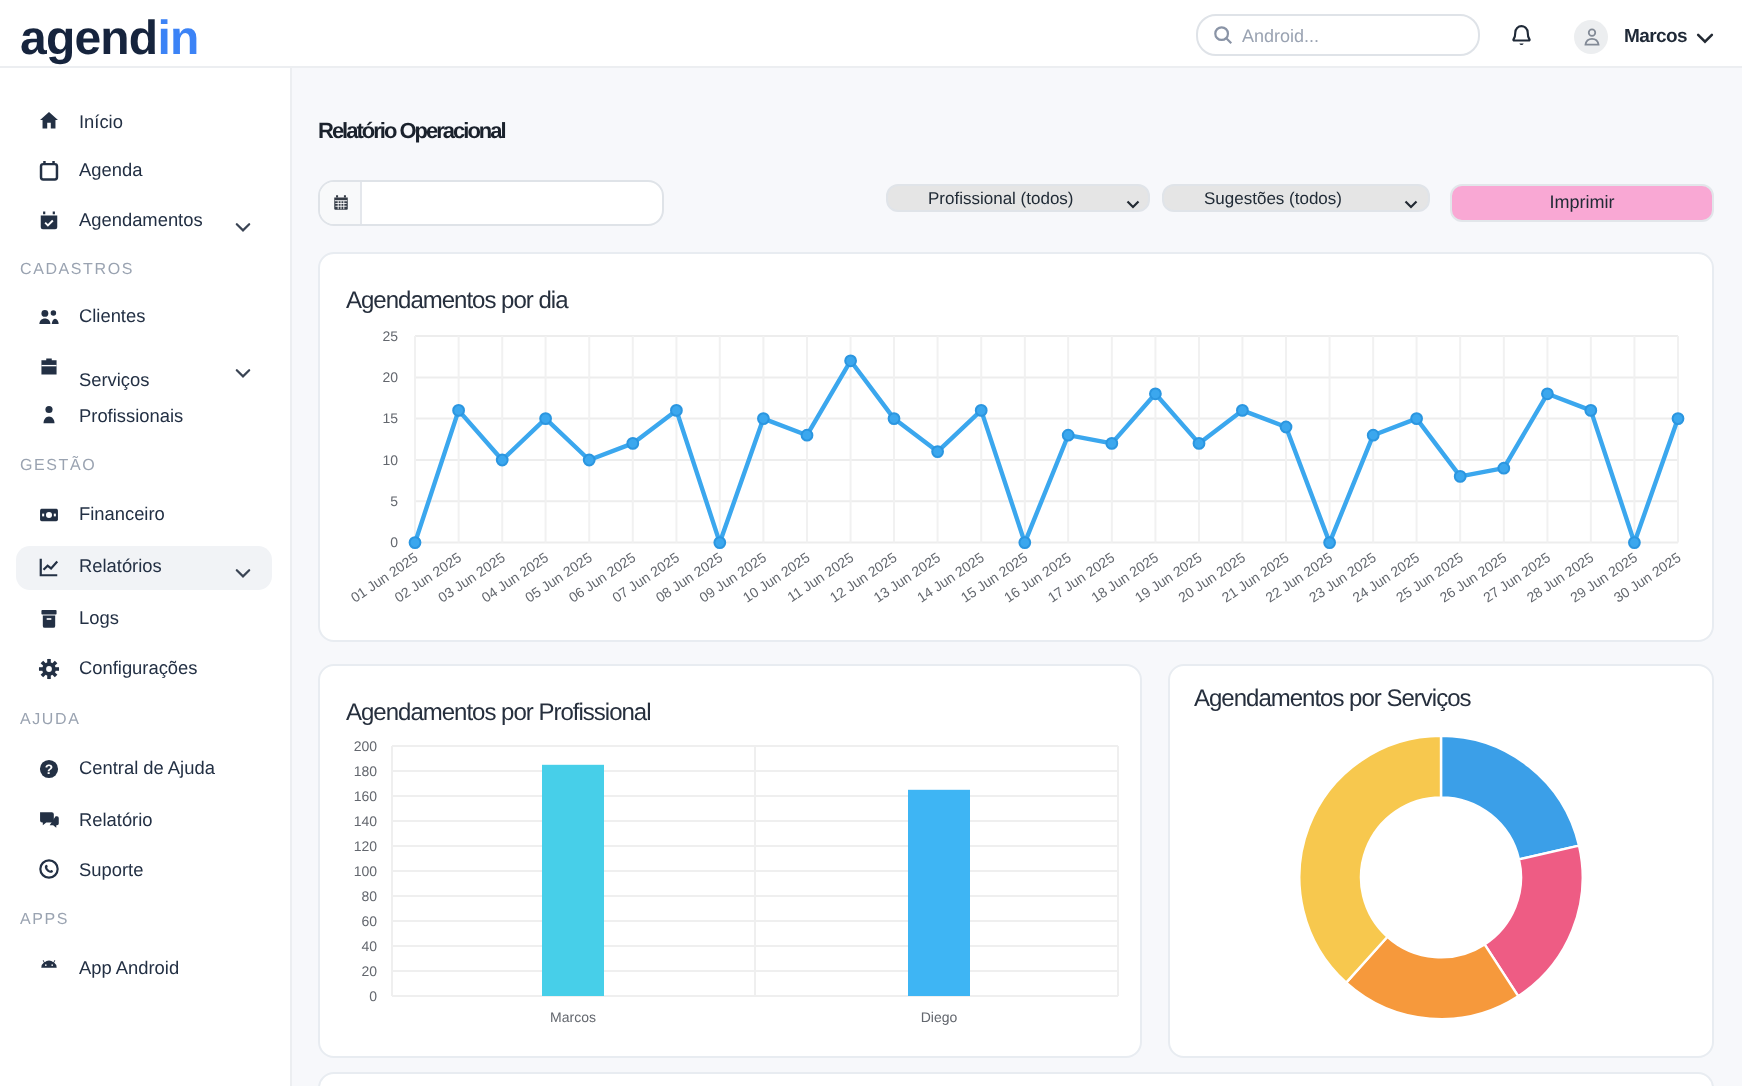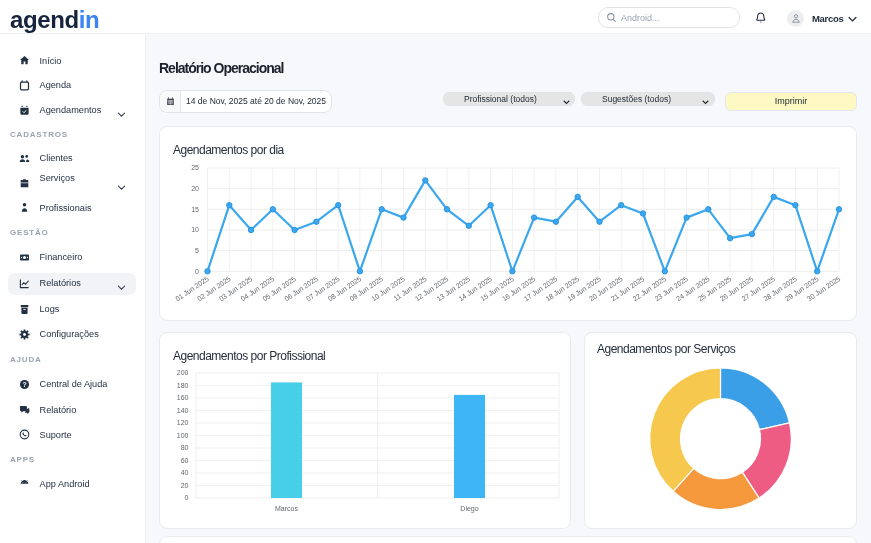--- a/index.html
+++ b/index.html
@@ -1,17 +1,17 @@
 <!DOCTYPE html>
 <html><head><meta charset="utf-8"><style>
 *{margin:0;padding:0;box-sizing:border-box}
 html,body{width:871px;height:543px;overflow:hidden}
 body{position:relative;font-family:"Liberation Sans",sans-serif;background:#f7f8fb;-webkit-font-smoothing:antialiased}
 .abs{position:absolute}
-.shead{font-size:8px;font-weight:700;color:#9aa3b1;letter-spacing:.8px}
+.shead{font-size:8px;font-weight:400;color:#9aa3b1;letter-spacing:.8px}
 .slab{font-size:9.2px;font-weight:500;color:#233044}
 .ctitle{font-size:12px;font-weight:400;letter-spacing:-0.5px;color:#262f3d}
 .sel{background:#e5e5e5;border:1px solid #e0e4e9;border-radius:6px;height:14px;font-size:8.5px;color:#212b36;display:flex;align-items:center;padding-left:20px}
 </style></head>
 <body>
 
 <div class="abs" style="left:0;top:0;width:871px;height:34px;background:#fff;border-bottom:1px solid #eceef1"></div>
 <div class="abs" style="left:10px;top:6px;font-size:24px;font-weight:700;letter-spacing:-.4px;color:#16243d">agend<span style="color:#3c83f6">in</span></div>
 <div class="abs" style="left:598px;top:7px;width:142px;height:21px;background:#fff;border:1px solid #dfe3e8;border-radius:10px"></div>
 <svg class="abs" style="left:606px;top:12px" width="11" height="11" viewBox="0 0 16 16">
@@ -58,21 +58,21 @@
     <circle cx="5" cy="5.4" r="2.5" fill="#233044"></circle>
     <circle cx="11.2" cy="5" r="2" fill="#233044"></circle>
     <path d="M1 13c0-2.5 1.8-4 4-4s4 1.5 4 4Z" fill="#233044"></path>
     <path d="M10 13c.2-2 1-3.4 2.4-3.7 1.5.3 2.6 1.7 2.6 3.7Z" fill="#233044"></path>
   </svg>
 <div class="abs slab" style="left:39.5px;top:153.1px">Clientes</div>
 <svg class="abs" style="left:19px;top:177.5px" width="11" height="11" viewBox="0 0 16 16">
     <path d="M6 3V1.8h4V3h3.5v10.5h-11V3Z" fill="#233044"></path>
     <path d="M2.5 7h11" stroke="#fff" stroke-width="1"></path>
   </svg>
-<div class="abs slab" style="left:39.5px;top:173px">Serviços</div>
+<div class="abs slab" style="left:39.5px;top:185px">Serviços</div>
 <div class="abs" style="left:117px;top:178.0px"><svg width="9" height="9" viewBox="0 0 16 16">
       <path d="M2.5 5.5 8 11l5.5-5.5" stroke="#3a4454" stroke-width="2" fill="none" stroke-linecap="round"></path>
     </svg></div>
 <svg class="abs" style="left:19px;top:202.2px" width="11" height="11" viewBox="0 0 16 16">
     <circle cx="8" cy="4" r="2.6" fill="#233044"></circle>
     <path d="M4 14c0-3 1.8-5 4-5s4 2 4 5Z" fill="#233044"></path>
   </svg>
 <div class="abs slab" style="left:39.5px;top:202.6px">Profissionais</div>
 <div class="abs shead" style="left:10px;top:227.7px">GESTÃO</div>
 <svg class="abs" style="left:19px;top:252.0px" width="11" height="11" viewBox="0 0 16 16">
@@ -128,43 +128,42 @@
   </svg>
 <div class="abs slab" style="left:39.5px;top:429.5px">Suporte</div>
 <div class="abs shead" style="left:10px;top:455.0px">APPS</div>
 <svg class="abs" style="left:19px;top:478.5px" width="11" height="11" viewBox="0 0 16 16">
     <path d="M4.3 3.2 3.4 1.8l.5-.3.9 1.5a4.8 4.8 0 0 1 6.4 0l.9-1.5.5.3-.9 1.4A4.6 4.6 0 0 1 13.6 7H2.4a4.6 4.6 0 0 1 1.9-3.8Z" fill="#233044"></path>
     <circle cx="5.7" cy="5.2" r=".6" fill="#fff"></circle>
     <circle cx="10.3" cy="5.2" r=".6" fill="#fff"></circle>
   </svg>
 <div class="abs slab" style="left:39.5px;top:478.9px">App Android</div>
 
-<div class="abs" style="left:159px;top:60px;font-size:14px;font-weight:700;letter-spacing:-1px;color:#1a212c">Relatório Operacional</div>
+<div class="abs" style="left:159px;top:60px;font-size:11px;font-weight:700;letter-spacing:-1px;color:#1a212c">Relatório Operacional</div>
 
 <div class="abs" style="left:159px;top:90px;width:173px;height:22.6px;background:#fff;border:1px solid #dfe3e8;border-radius:8px;display:flex;align-items:stretch">
   <div style="width:21px;background:#f8f9fa;border-right:1px solid #e4e7ec;border-radius:7px 0 0 7px;display:flex;align-items:center;justify-content:center">
   <svg width="9" height="9" viewBox="0 0 16 16">
         <path d="M4.5 1v2M11.5 1v2" stroke="#343b46" stroke-width="1.8"></path>
         <path d="M2 3h12v10a1 1 0 0 1-1 1H3a1 1 0 0 1-1-1Z" fill="#343b46"></path>
         <path d="M2.5 6h11" stroke="#fff" stroke-width=".9"></path>
         <path d="M5.5 6v7.5M8 6v7.5M10.5 6v7.5" stroke="#fff" stroke-width=".8"></path>
         <path d="M3 8.4h10M3 10.9h10" stroke="#fff" stroke-width=".8"></path>
       </svg>
   </div>
-  <div style="display:flex;align-items:center;padding-left:5px;font-size:8.5px;font-weight:500;color:#212b36;white-space:nowrap">14 de Nov, 2025 até 20 de Nov, 2025</div>
 </div>
 <div class="abs sel" style="left:443px;top:91.5px;width:132px">Profissional (todos)</div>
 <svg class="abs" style="left:562px;top:98px" width="9" height="8" viewBox="0 0 16 16">
     <path d="M2.5 5.5 8 11l5.5-5.5" stroke="#232a33" stroke-width="2.2" fill="none"></path>
   </svg>
 <div class="abs sel" style="left:581px;top:91.5px;width:134px">Sugestões (todos)</div>
 <svg class="abs" style="left:701px;top:98px" width="9" height="8" viewBox="0 0 16 16">
     <path d="M2.5 5.5 8 11l5.5-5.5" stroke="#232a33" stroke-width="2.2" fill="none"></path>
   </svg>
-<div class="abs" style="left:725px;top:91.5px;width:132px;height:19.5px;background:#fef9c3;border:1px solid #e2e6ea;border-radius:6px;display:flex;align-items:center;justify-content:center;font-size:9px;color:#212b36">Imprimir</div>
+<div class="abs" style="left:725px;top:91.5px;width:132px;height:19.5px;background:#f9a8d4;border:1px solid #e2e6ea;border-radius:6px;display:flex;align-items:center;justify-content:center;font-size:9px;color:#212b36">Imprimir</div>
 
 <div class="abs" style="left:159px;top:126px;width:698px;height:195px;background:#fff;border:1px solid #e8ecf1;border-radius:8px"></div>
 <div class="abs ctitle" style="left:173px;top:143.1px">Agendamentos por dia</div>
 <svg class="abs" style="left:159px;top:126px" width="698" height="194" viewBox="159 126 698 194">
 <line x1="207.5" y1="271.3" x2="839.0" y2="271.3" stroke="#ededed" stroke-width="1"></line>
     <line x1="207.5" y1="250.6" x2="839.0" y2="250.6" stroke="#ededed" stroke-width="1"></line>
     <line x1="207.5" y1="230.0" x2="839.0" y2="230.0" stroke="#ededed" stroke-width="1"></line>
     <line x1="207.5" y1="209.3" x2="839.0" y2="209.3" stroke="#ededed" stroke-width="1"></line>
     <line x1="207.5" y1="188.7" x2="839.0" y2="188.7" stroke="#ededed" stroke-width="1"></line>
     <line x1="207.5" y1="168.0" x2="839.0" y2="168.0" stroke="#ededed" stroke-width="1"></line>

